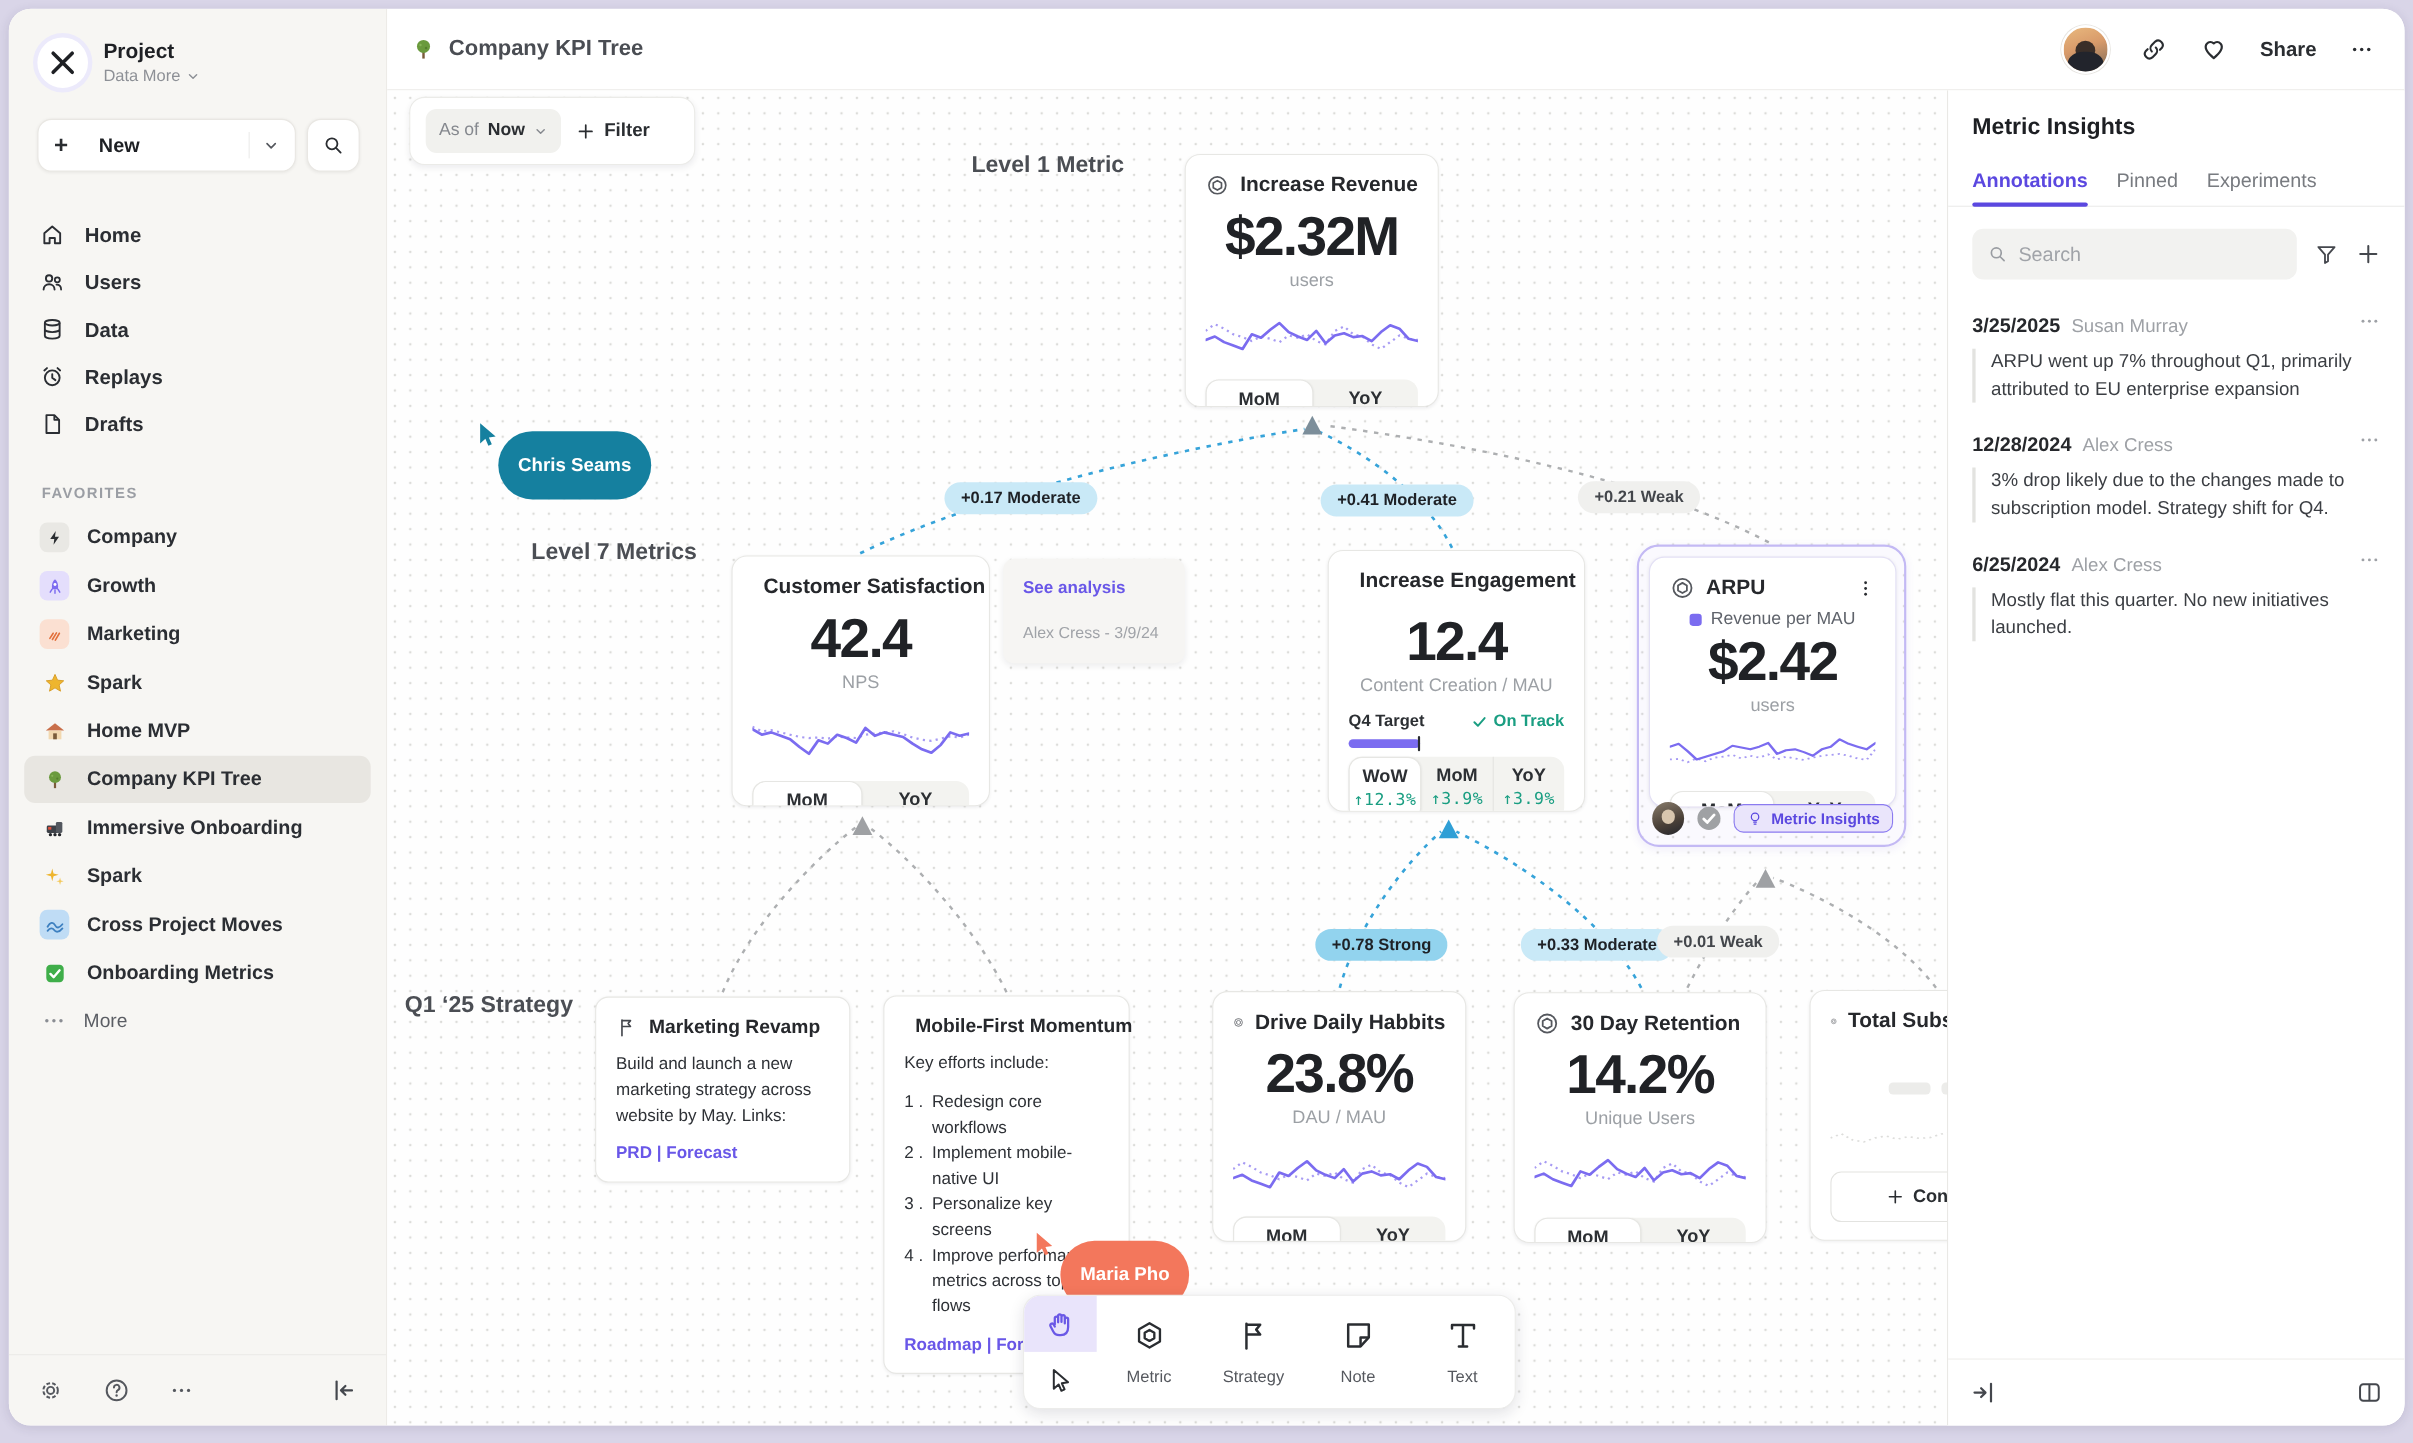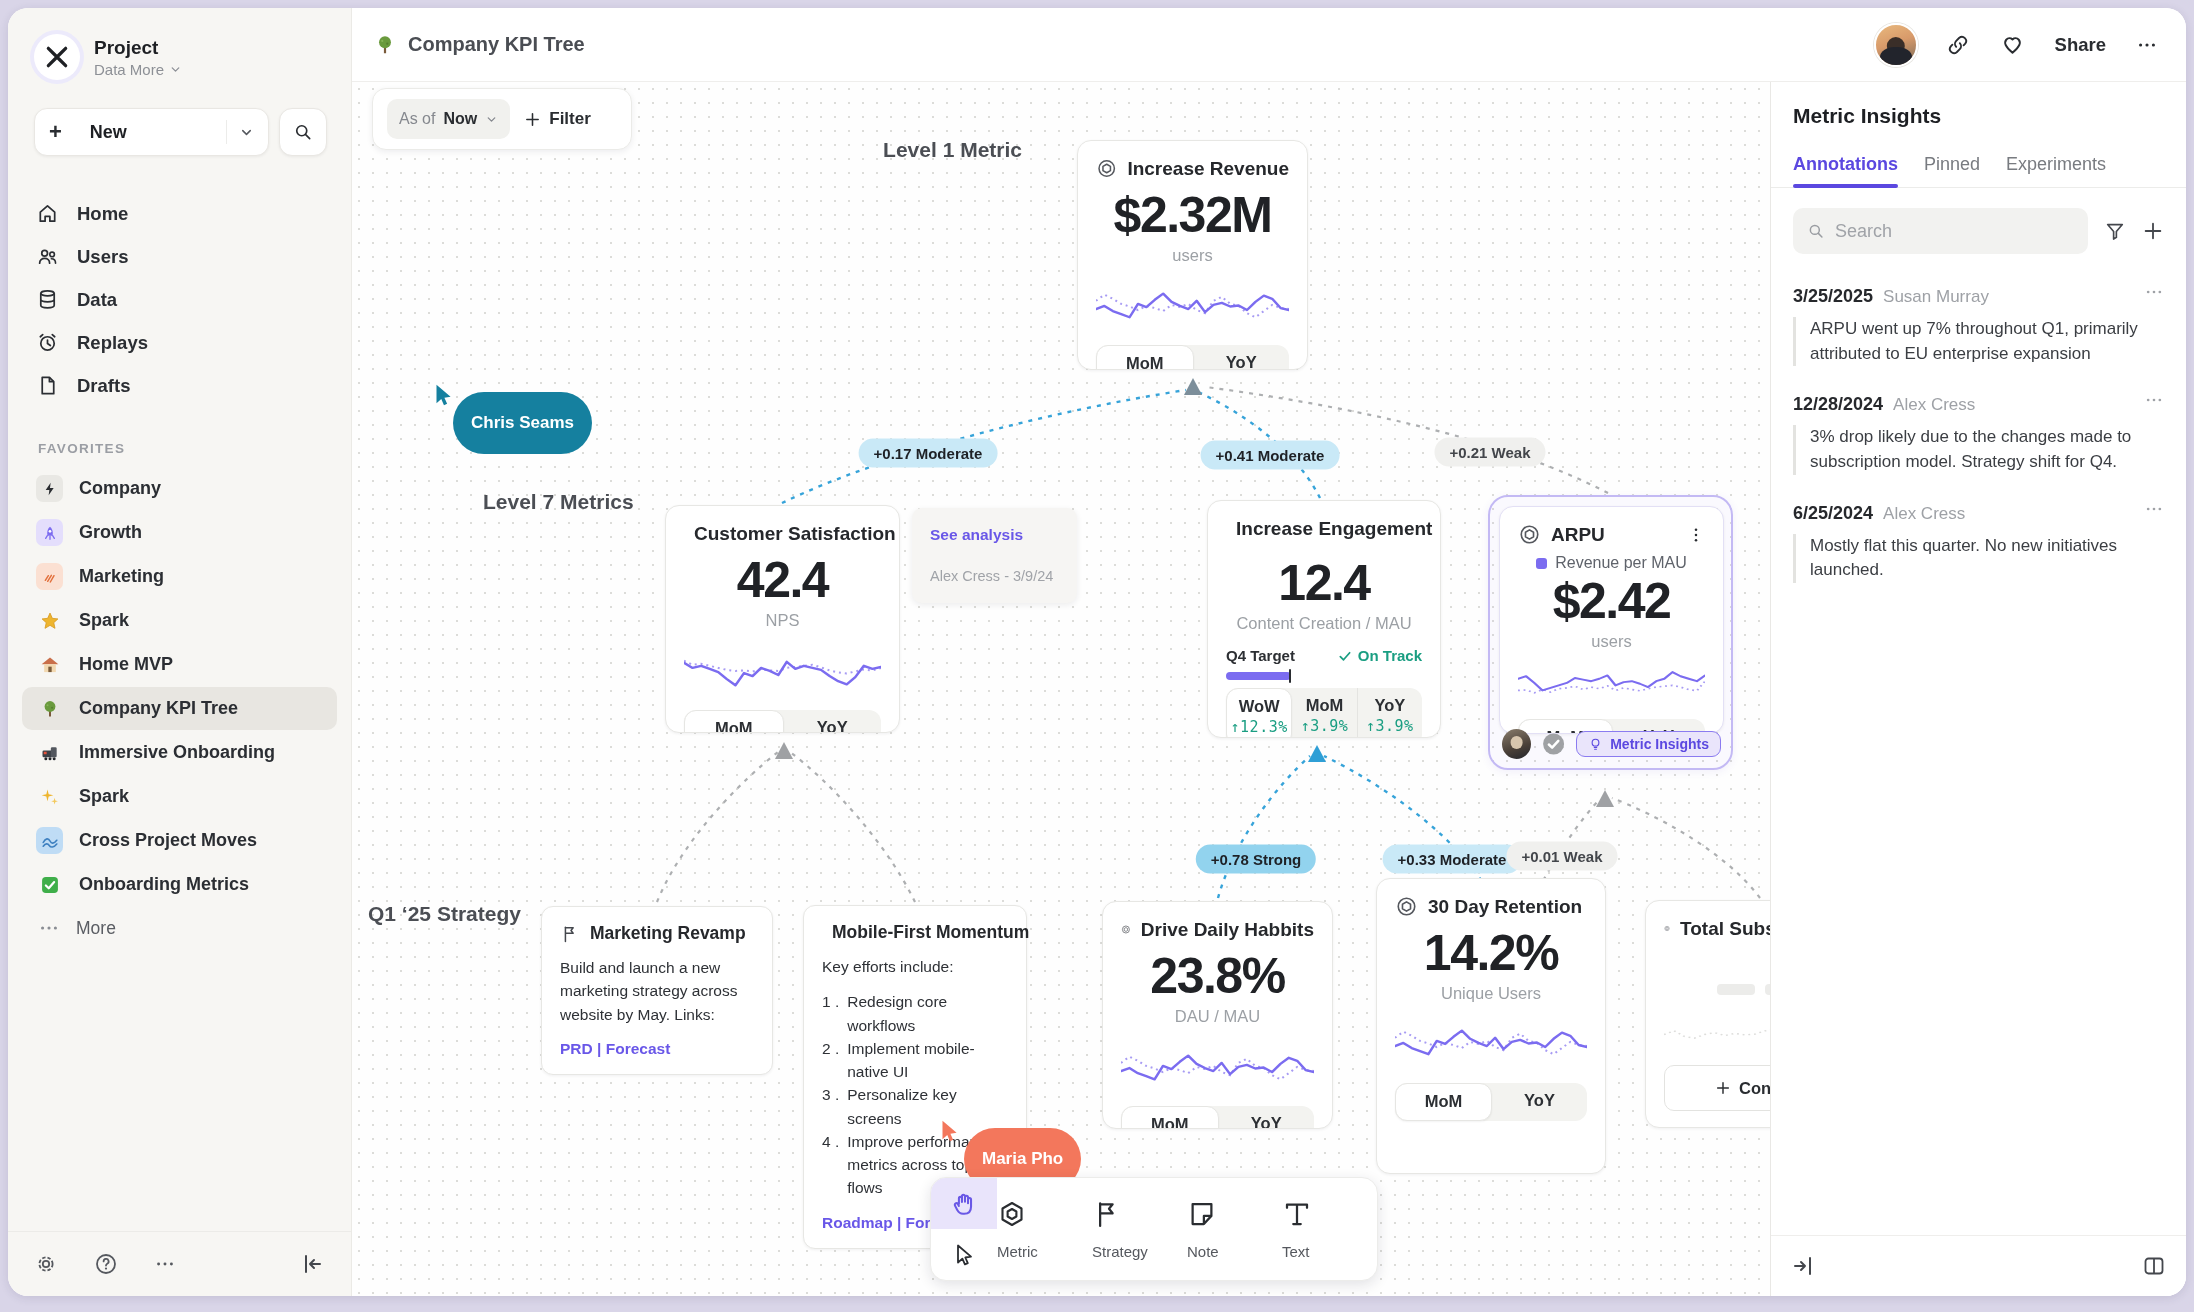--- a/index.html
+++ b/index.html
@@ -116,21 +116,21 @@
 
   .skelrow{display:flex;gap:10px;justify-content:center;margin-top:44px;}
   .skelbar{width:38px;height:11px;border-radius:4px;background:#ececea;}
   .connectbtn{margin-top:auto;height:46px;border:1px solid #e3e3e0;border-radius:10px;background:#fff;display:flex;align-items:center;justify-content:center;gap:8px;font-size:16.5px;font-weight:600;color:#2a2d31;cursor:pointer;}
 
   
   .tools{position:absolute;left:578px;top:1095px;width:448px;height:104px;background:#fff;border:1px solid #ececea;border-radius:16px;box-shadow:0 4px 14px rgba(25,25,50,.12);display:flex;overflow:hidden;}
   .selcol{width:66px;display:flex;flex-direction:column;}
   .selcell{flex:1;display:flex;align-items:center;justify-content:center;cursor:pointer;}
   .selcell.active{background:#e9e4fb;}
-  .tool{flex:1;display:flex;flex-direction:column;justify-content:center;gap:14px;cursor:pointer;}
+  .tool{flex:1;display:flex;flex-direction:column;align-items:center;justify-content:center;gap:14px;cursor:pointer;}
   .toollbl{font-size:15px;color:#55585e;}
 
   
   .panel{position:absolute;right:0;top:74px;width:416px;bottom:0;background:#fff;border-left:1px solid #e9e8e5;z-index:20;display:flex;flex-direction:column;}
   .ptitle{font-size:21px;font-weight:bold;color:#1d1f23;padding:22px 22px 0;}
   .ptabs{display:flex;gap:26px;padding:26px 22px 0;border-bottom:1px solid #ececea;}
   .ptab{font-size:18px;color:#787b80;padding-bottom:12px;cursor:pointer;position:relative;}
   .ptab.active{color:#5b48e0;font-weight:bold;}
   .ptab.active::after{content:"";position:absolute;left:0;right:0;bottom:-1px;height:4px;border-radius:3px;background:#5b48e0;}
   .psearchrow{display:flex;align-items:center;gap:16px;padding:20px 22px 4px;}
@@ -660,21 +660,21 @@
       <div class="statrow">
         <div class="scell hl">
             <div class="slabel">MoM</div>
           </div>
         <div class="scell">
             <div class="slabel">YoY</div>
           </div>
       </div>
     </div>
 
-    <div class="card" style="left:1024px;top:796px;width:230px;height:296px">
+    <div class="card" style="left:1024px;top:820px;width:230px;height:228px">
       <div class="chead">
         <svg width="23" height="23" viewBox="0 0 24 24">
             <use href="#metric-goal"></use>
           </svg>
         <span class="ctitle">30 Day Retention</span>
       </div>
       <div class="cval">14.2%</div>
       <div class="cunit">Unique Users</div>
       <div class="spark"><svg viewBox="0 0 200 70" preserveAspectRatio="none" width="100%" height="100%">
             <polyline points="0.0,31.5 8.7,24.8 17.4,29.3 26.1,34.9 34.8,37.7 43.5,41.6 52.2,37.1 60.9,39.4 69.6,42.7 78.3,36.0 87.0,38.2 95.7,34.9 104.3,41.6 113.0,45.0 121.7,31.5 130.4,27.0 139.1,34.9 147.8,37.1 156.5,45.0 165.2,49.4 173.9,42.7 182.6,36.0 191.3,39.4 200.0,40.5" class="sp-dot"></polyline>

